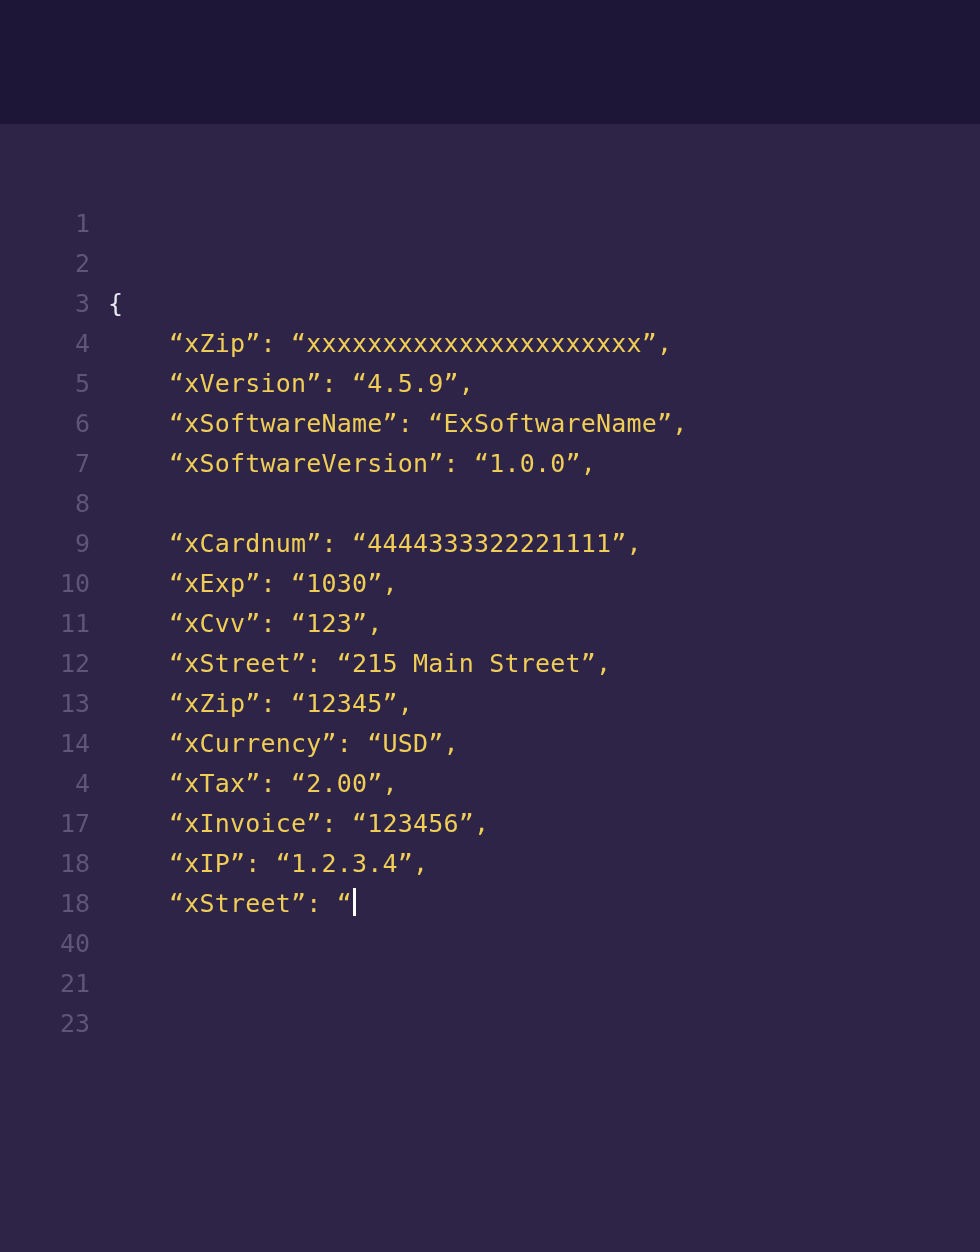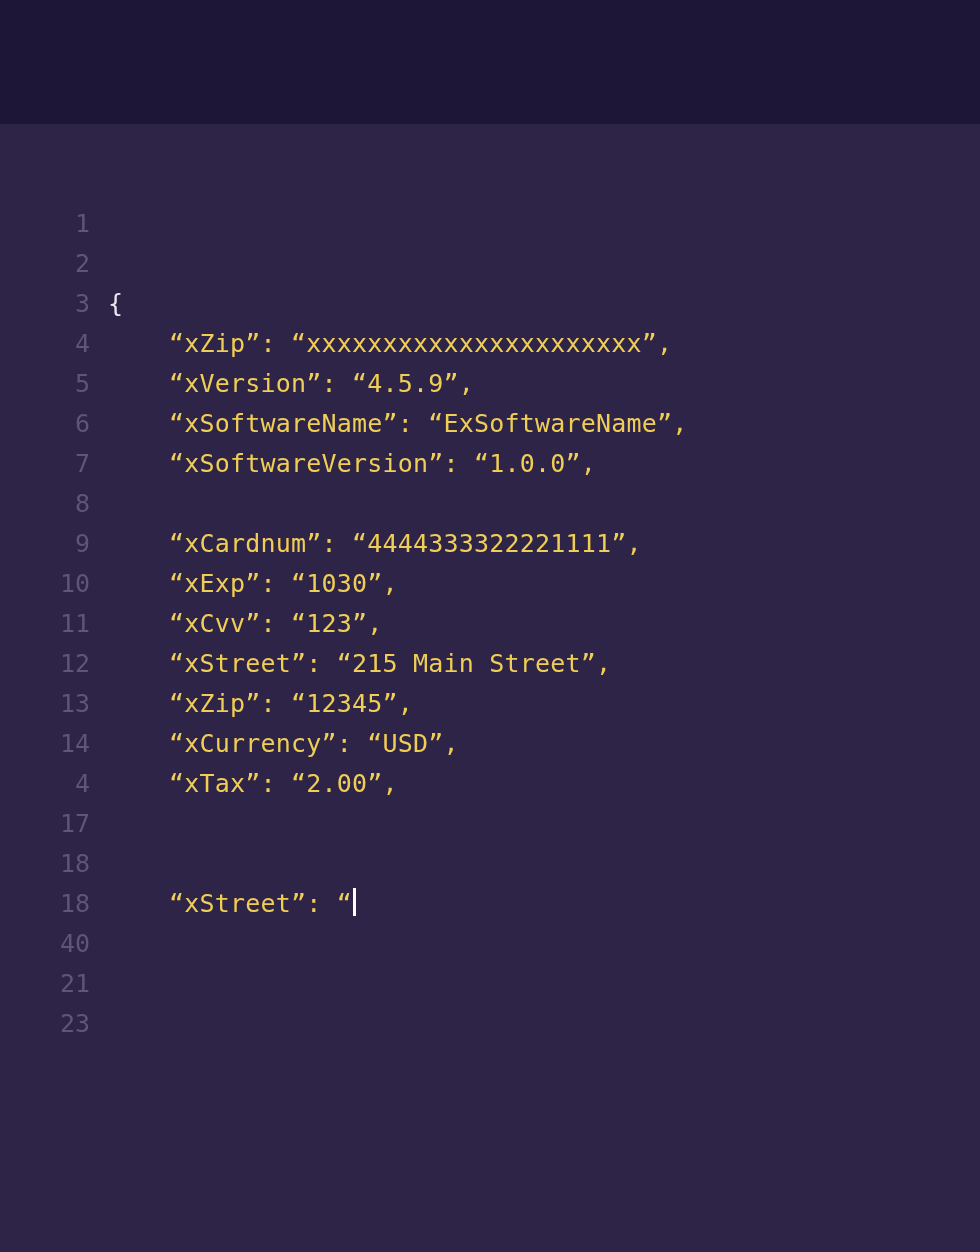--- a/index.html
+++ b/index.html
@@ -112,23 +112,25 @@
   <div class="line">
     <span class="gutter">14</span>
     <span class="code">    “xCurrency”: “USD”,</span>
   </div>
   <div class="line">
     <span class="gutter">4</span>
     <span class="code">    “xTax”: “2.00”,</span>
   </div>
   <div class="line">
     <span class="gutter">17</span>
+    <span class="code">    “xInvoice”: “123456”,</span>
   </div>
   <div class="line">
     <span class="gutter">18</span>
+    <span class="code">    “xIP”: “1.2.3.4”,</span>
   </div>
   <div class="line">
     <span class="gutter">18</span>
     <span class="code"><span>    “xStreet”: “</span><span class="cursor"></span></span>
   </div>
   <div class="line">
     <span class="gutter">40</span>
     <span class="code"></span>
   </div>
   <div class="line">

